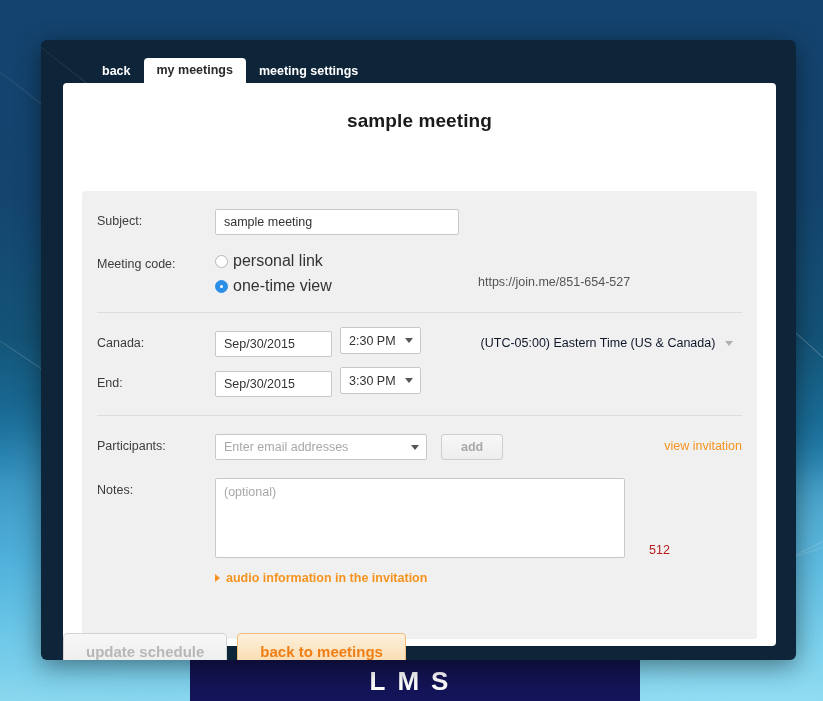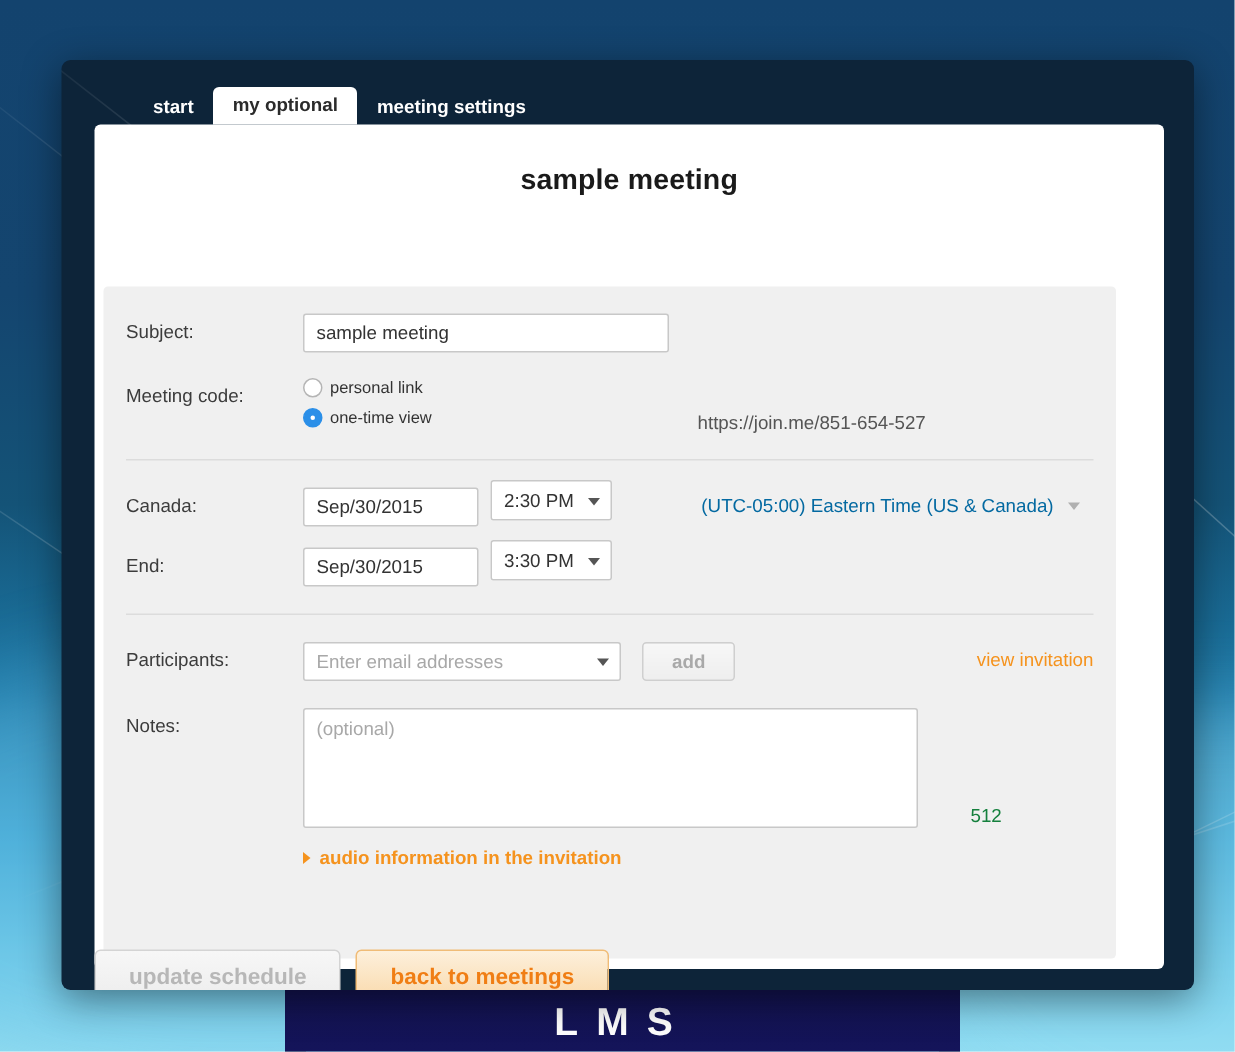--- a/index.html
+++ b/index.html
@@ -156,21 +156,21 @@
     font-size: 19px;
     font-weight: bold;
     color: #1a1a1a;
     margin-top: 27px;
     letter-spacing: 0.1px;
   }
 
   
   #form-panel {
     position: absolute;
-    left: 6px;
+    left: 19px;
     top: 108px;
     width: 675px;
     height: 448px;
     background: #f0f0f0;
     border-radius: 3px;
     padding: 0;
   }
 
   .row {
     display: flex;
@@ -232,21 +232,21 @@
     border-right: 4px solid transparent;
     border-top: 5px solid #555555;
     pointer-events: none;
   }
   .caret.light { border-top-color: #b0b0b0; }
 
   
   .radio-line {
     display: flex;
     align-items: center;
-    font-size: 11px;
+    font-size: 16px;
     color: #333333;
     margin-bottom: 7px;
     cursor: pointer;
   }
   .radio {
     width: 13px; height: 13px;
     border-radius: 50%;
     border: 1px solid #b5b5b5;
     background: #ffffff;
     margin-right: 5px;
@@ -267,21 +267,21 @@
   }
 
   #join-url {
     font-size: 12.5px;
     color: #555555;
   }
 
   
   #timezone-select {
     font-size: 12.5px;
-    color: #0369a1;
+    color: #0f172a;
     padding: 5px 22px 5px 4px;
     position: relative;
     display: inline-block;
     cursor: pointer;
     white-space: nowrap;
   }
 
   
   #add-button {
     background: linear-gradient(to bottom, #f7f7f7, #eeeeee);
@@ -318,22 +318,22 @@
     font-family: "Liberation Sans", sans-serif;
     font-size: 12.5px;
     color: #333333;
     padding: 6px 8px;
     resize: none;
     outline: none;
   }
   #notes-textarea::placeholder { color: #a8a8a8; }
   #char-counter {
     font-size: 12.5px;
-    color: #15803d;
-    margin-left: 3px;
+    color: #b91c1c;
+    margin-left: 24px;
     align-self: flex-end;
     padding-bottom: 1px;
   }
 
   #audio-info-toggle {
     display: flex;
     align-items: center;
     font-size: 12.5px;
     font-weight: bold;
     color: #f5931e;
@@ -396,22 +396,22 @@
 <div id="axis-edge-right"></div>
 <div id="axis-banner">
   <div class="axis-word">AXIS</div>
   <div class="lms-word">LMS</div>
 </div>
 
 <div id="dialog-frame">
   <div id="frame-streak"></div>
 
   <div id="tab-bar">
-    <div class="tab">start</div>
-    <div class="tab active">my optional</div>
+    <div class="tab">back</div>
+    <div class="tab active">my meetings</div>
     <div class="tab">meeting settings</div>
   </div>
 
   <div id="content-card">
 
     <div id="meeting-title">sample meeting</div>
 
     <div id="form-panel">
 
       <div class="row" style="padding-top:18px;">
@@ -478,21 +478,21 @@
           <button id="add-button" style="margin-left:14px;">add</button>
           <span style="flex:1 1 auto;"></span>
           <a id="view-invitation" href="#" style="margin-top:5px;">view invitation</a>
         </div>
       </div>
 
 
       <div class="row" style="padding-top:18px;">
         <div class="row-label">Notes:</div>
         <div class="row-field">
-          <div style="display:flex; align-items:flex-start;gap:32px;">
+          <div style="display:flex; align-items:flex-start;">
             <textarea id="notes-textarea" placeholder="(optional)" style=""></textarea>
             <span id="char-counter">512</span>
           </div>
           <div id="audio-info-toggle">
             <span class="tri"></span>
             <span>audio information in the invitation</span>
           </div>
         </div>
       </div>
 

